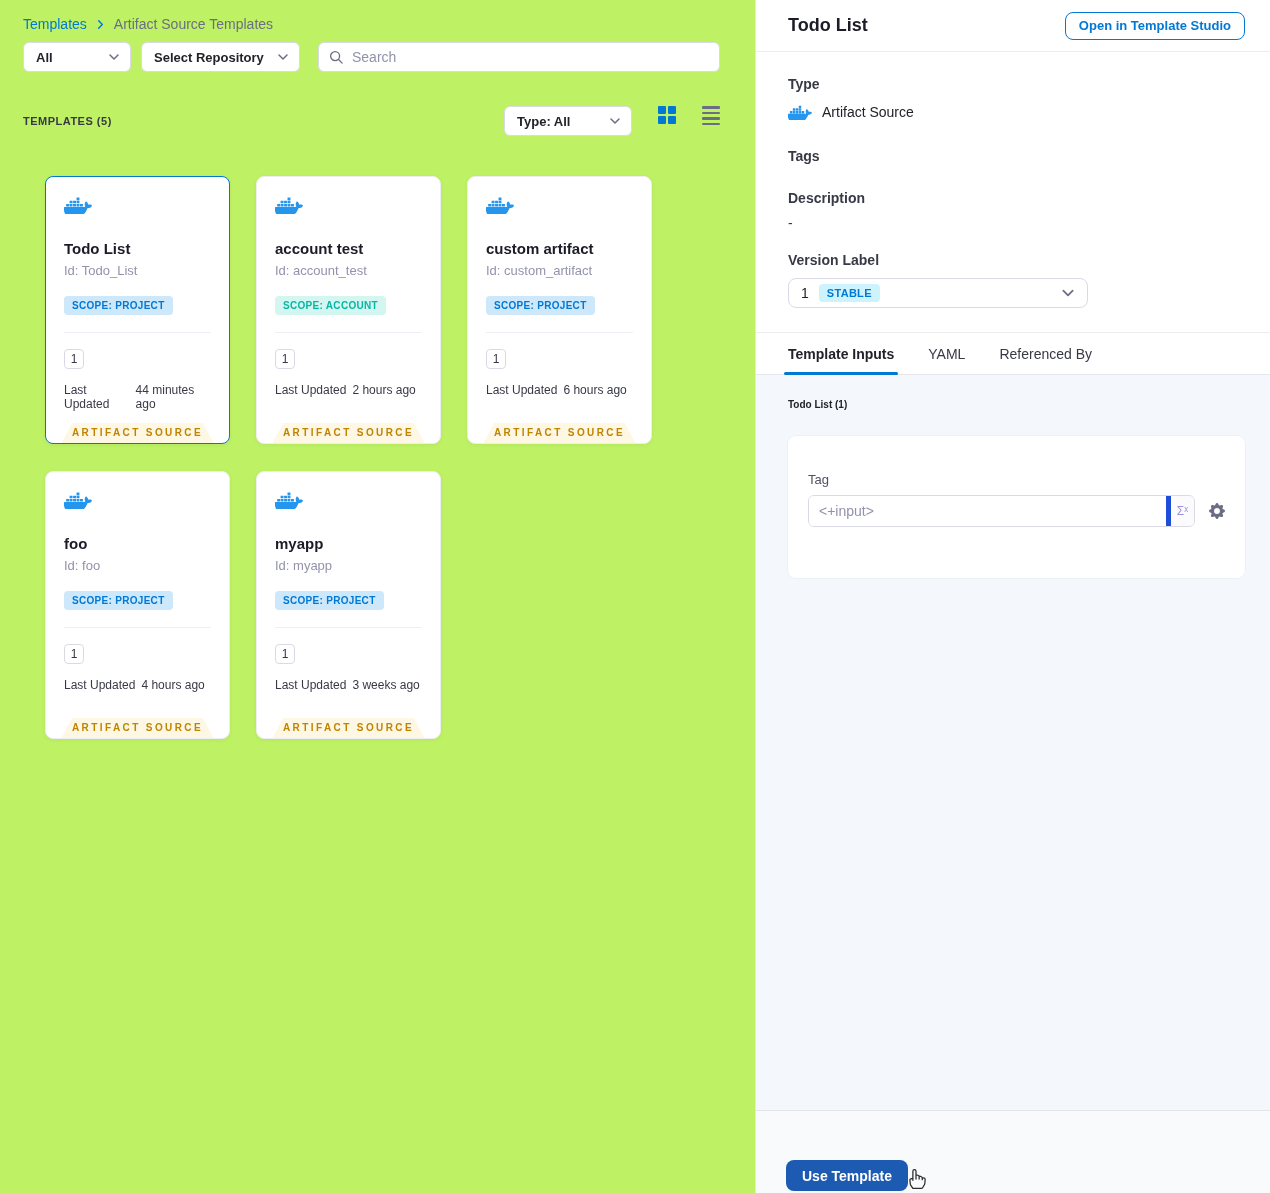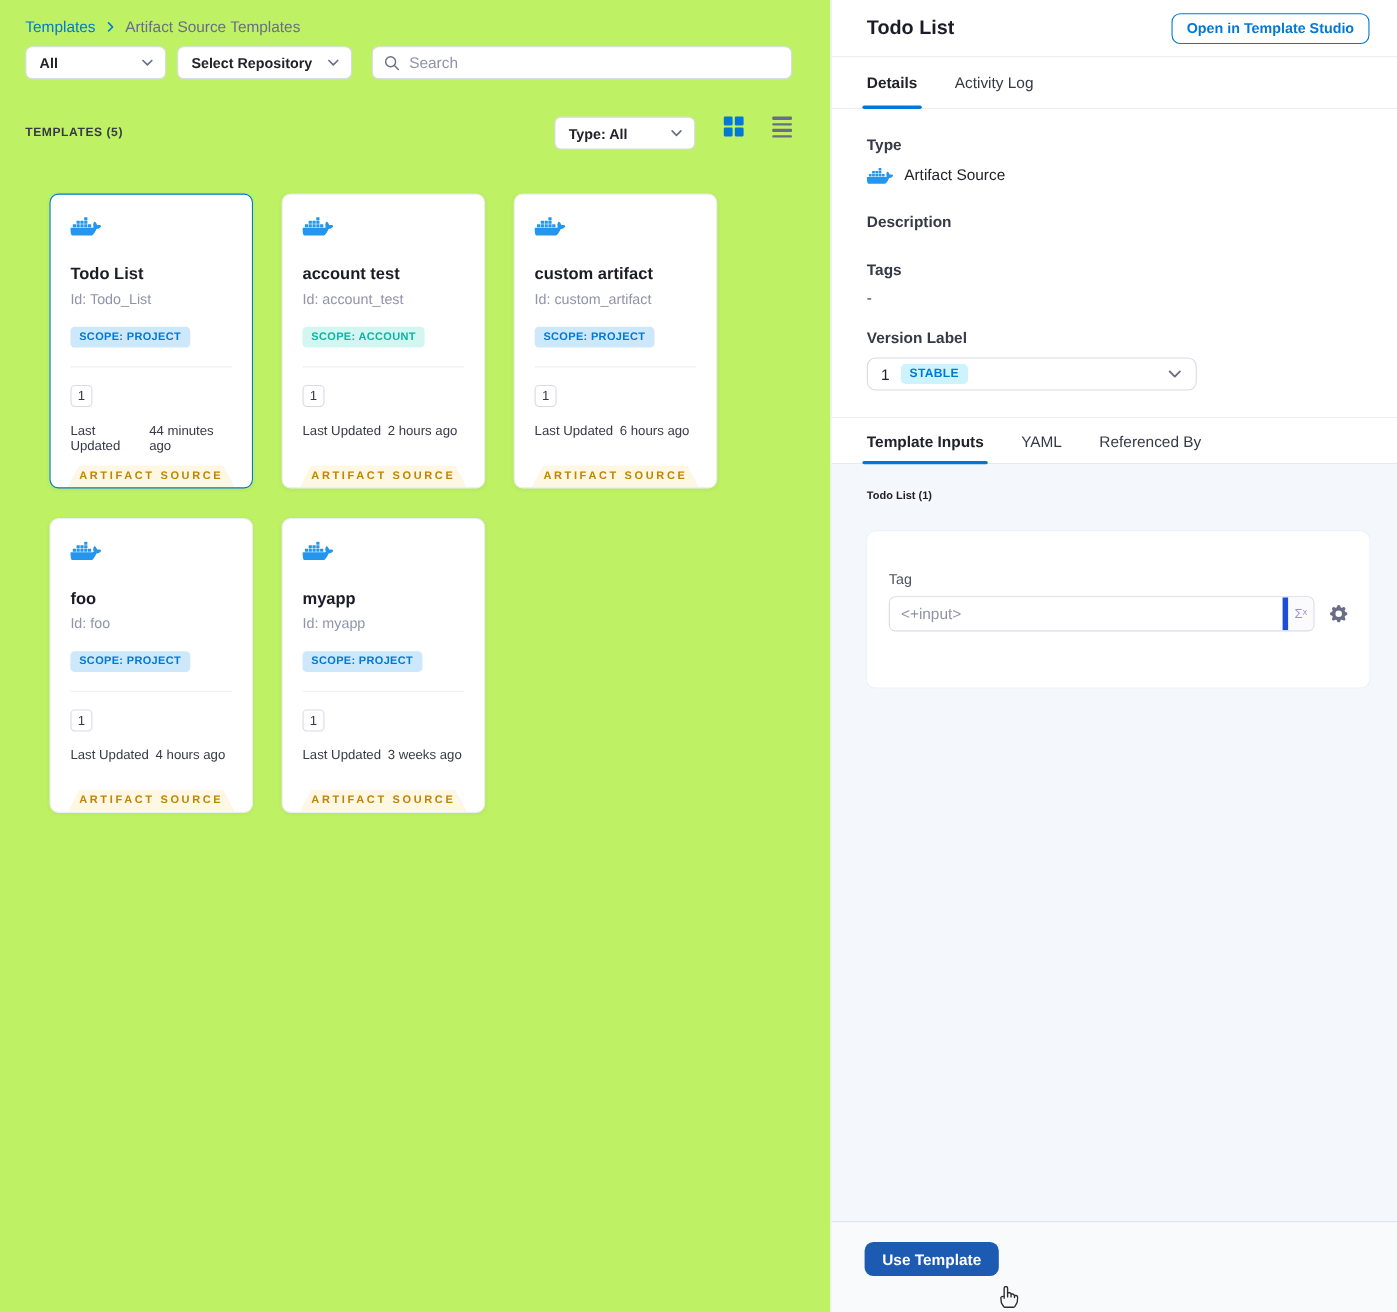--- a/index.html
+++ b/index.html
@@ -12,21 +12,21 @@
   .lp-pad { padding:0 35px 0 23px; }
   .breadcrumb { display:flex; align-items:center; gap:8px; font-size:14px; }
   .crumb-link { color:#0278d5; cursor:pointer; }
   .crumb-current { color:#6b6d85; }
   .crumb-chev { display:flex; }
 
   .filter-row { display:flex; margin-top:10px; gap:10px; }
   .sel { height:30px; background:#fff; border:1px solid #d9dae5; border-radius:6px;
          display:flex; align-items:center; justify-content:space-between;
          padding:0 10px 0 12px; font-size:13px; font-weight:700; color:#22222a; cursor:pointer; }
-  .sel-scope { width:128px; }
+  .sel-scope { width:108px; }
   .sel-repo { width:159px; margin-right:8px; }
   .searchbox { flex:1; height:30px; background:#fff; border:1px solid #d9dae5; border-radius:6px;
                display:flex; align-items:center; padding:0 10px; gap:8px; }
   .searchbox input { border:none; outline:none; flex:1; font-size:14px; color:#22222a;
                      font-family:"Liberation Sans", sans-serif; background:transparent; }
   .searchbox input::placeholder { color:#9293ab; }
 
   .list-header { display:flex; align-items:center; justify-content:space-between; margin-top:34px; }
   .tpl-count { font-size:11px; font-weight:700; letter-spacing:.5px; color:#383946; }
   .view-controls { display:flex; align-items:flex-start; gap:26px; }
@@ -99,21 +99,21 @@
   .input-wrap { flex:1; height:32px; display:flex; border:1px solid #d9dae5; border-radius:6px;
                 background:#fff; overflow:hidden; }
   .input-wrap input { flex:1; border:none; outline:none; padding:0 10px; font-size:14px;
                       color:#9293ab; font-family:"Liberation Sans", sans-serif; }
   .sigma-btn { width:28px; border:none; border-left:5px solid #1d4ed8; background:#fbfbfd;
                color:#9c8fe0; font-size:12px; cursor:pointer; display:flex; align-items:center;
                justify-content:center; font-family:"Liberation Sans", sans-serif; }
   .gear-btn { background:none; border:none; cursor:pointer; margin-left:14px; display:flex; padding:0; }
 
   .rp-footer { height:83px; background:#f8fafc; border-top:1px solid #e2e6ec; position:relative;
-               padding:18px 0 0 30px; }
+               padding:49px 0 0 30px; }
   .use-template { height:31px; padding:0 16px; background:#1d5ab2; color:#fff; border:none;
                   border-radius:8px; font-size:14px; font-weight:700; cursor:pointer;
                   font-family:"Liberation Sans", sans-serif; }
   .cursor-icon { position:absolute; left:150px; top:58px; }
 
   .grid-icon { display:grid; grid-template-columns:8px 8px; grid-template-rows:8px 8px; gap:2px; }
   .grid-icon span { background:#0278d5; border-radius:1px; }
   .list-icon { display:flex; flex-direction:column; gap:3px; width:18px; }
   .list-icon span { height:2.5px; background:#6b6d85; border-radius:1px; }
 </style>
@@ -279,35 +279,31 @@
     </div>
   </div>
 
   <div class="right">
 
     <div class="rp-head">
       <div class="rp-title">Todo List</div>
       <button class="open-studio">Open in Template Studio</button>
     </div>
 
-    <div class="tabs">
-      <div class="tab active">Details</div>
-      <div class="tab">Activity Log</div>
-    </div>
 
     <div class="rp-details">
       <div class="field-label">Type</div>
       <div class="type-row">
         <svg class="docker" viewBox="0.2 3.2 23.8 14">
             <use href="#p-docker" fill="#2496ed"></use>
           </svg>
         <span>Artifact Source</span>
       </div>
+      <div class="field-label lbl-tags">Tags</div>
       <div class="field-label lbl-desc">Description</div>
-      <div class="field-label lbl-tags">Tags</div>
       <div class="tags-val">-</div>
       <div class="field-label lbl-version">Version Label</div>
       <div class="version-select">
         <span class="version-num">1</span>
         <span class="stable-badge">STABLE</span>
         <svg class="chev" width="14" height="14" viewBox="0 0 12 12">
             <use href="#p-chev" fill="none" stroke="#6b6d85" stroke-width="1.5" stroke-linecap="round" stroke-linejoin="round"></use>
           </svg>
       </div>
     </div>

